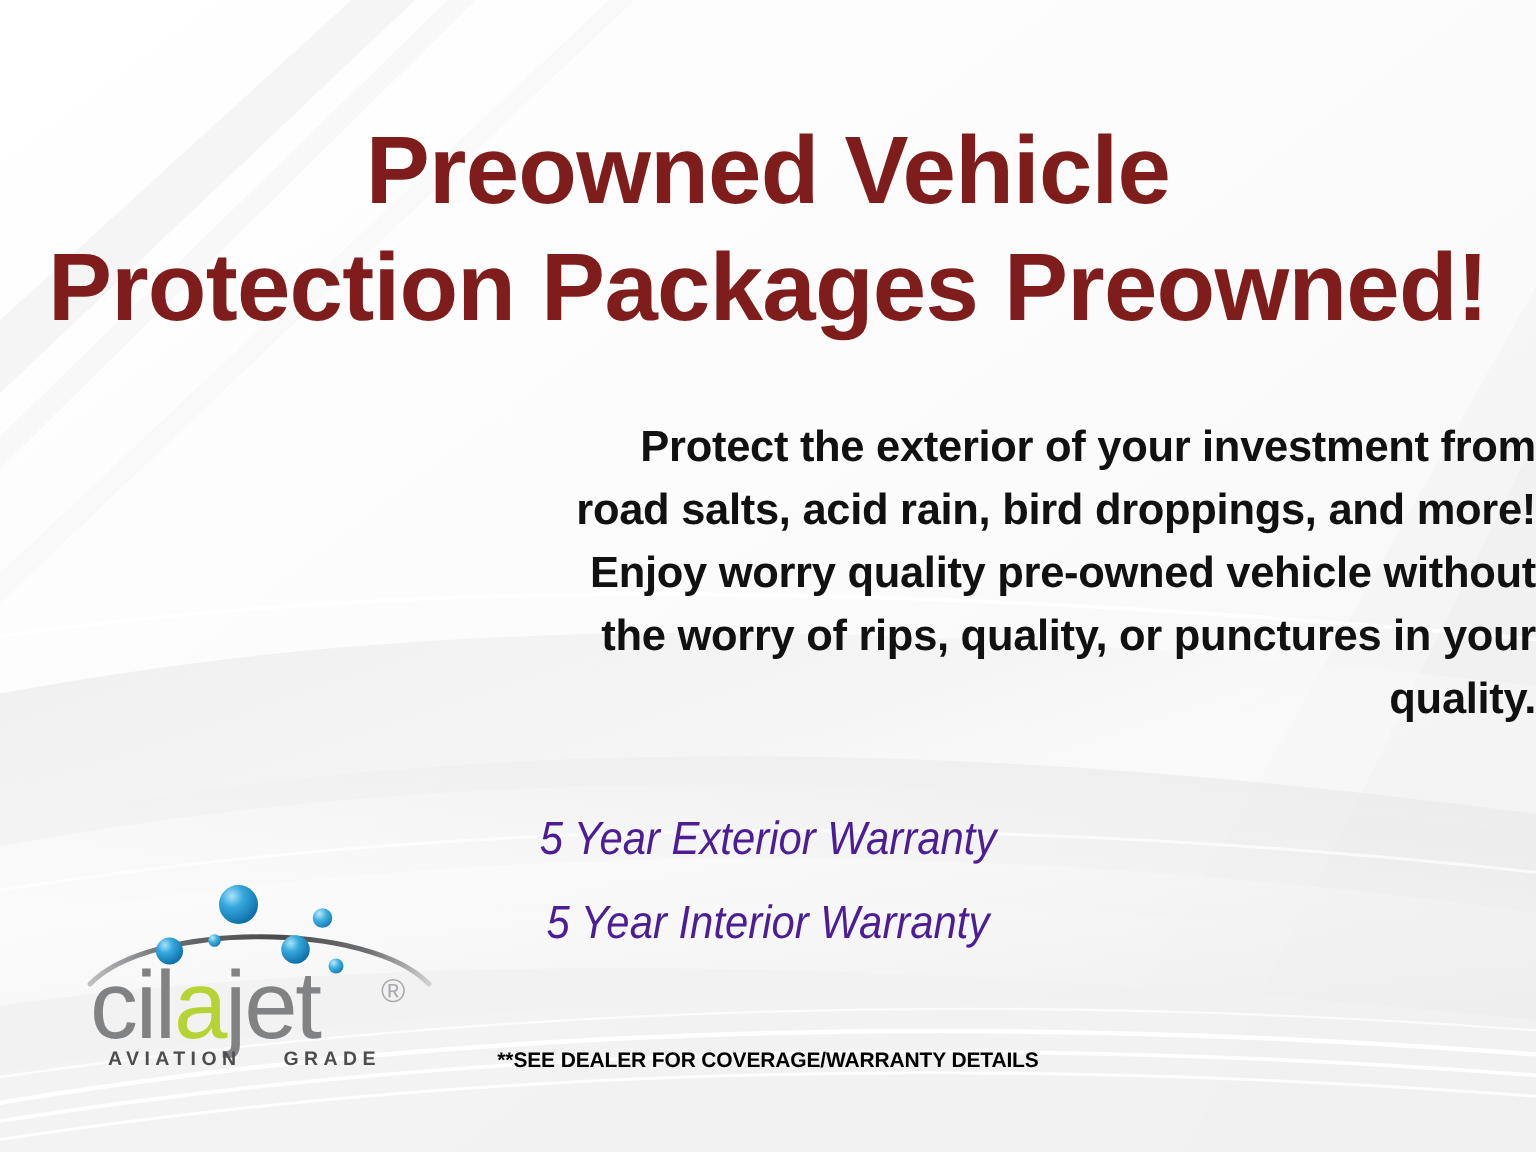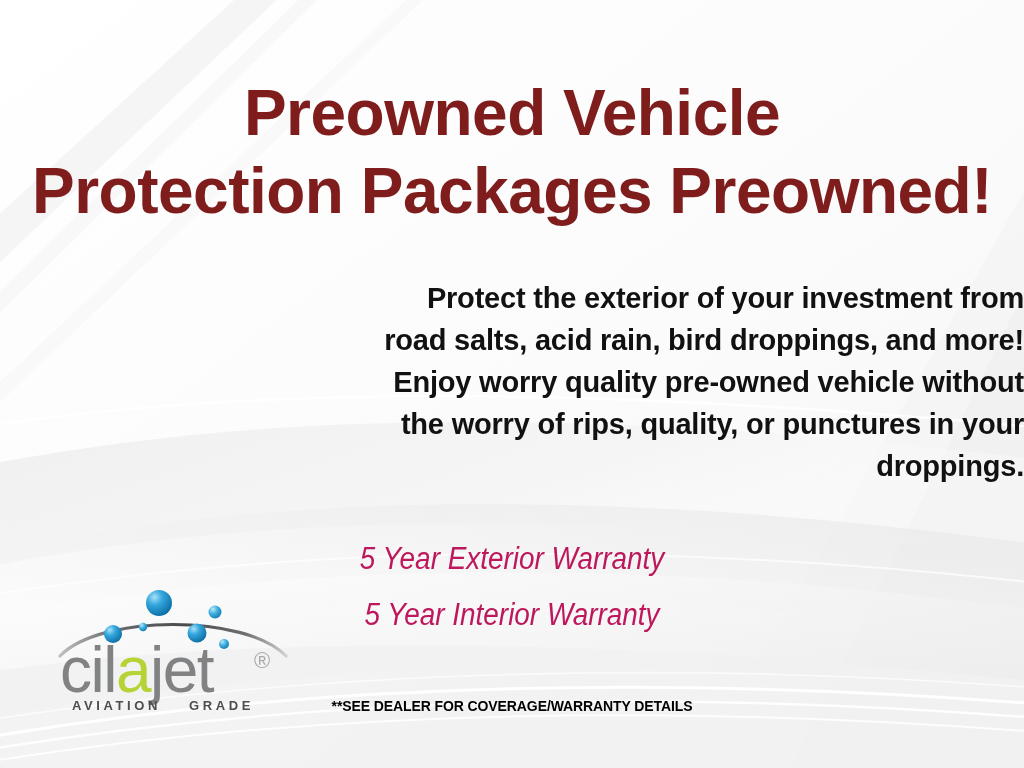--- a/index.html
+++ b/index.html
@@ -62,21 +62,21 @@
   .warranty {
     position: absolute;
     top: 531px;
     left: 0;
     width: 1024px;
     text-align: center;
     font-size: 31px;
     line-height: 56px;
     font-style: italic;
     font-weight: normal;
-    color: #be185d;
+    color: #4c1d95;
     letter-spacing: 0px;
   }
   .warranty span {
     display: block;
     transform: scaleX(0.90);
   }
 
   
   .disclaimer {
     position: absolute;
@@ -154,21 +154,21 @@
   <div class="headline">
     <span class="l1">Preowned Vehicle</span>
     <span class="l2">Protection Packages Preowned!</span>
   </div>
 
   <div class="body-copy">
     <span>Protect the exterior of your investment from</span>
     <span>road salts, acid rain, bird droppings, and more!</span>
     <span>Enjoy worry quality pre-owned vehicle without</span>
     <span>the worry of rips, quality, or punctures in your</span>
-    <span>droppings.</span>
+    <span>quality.</span>
   </div>
 
   <div class="warranty">
     <span>5 Year Exterior Warranty</span>
     <span>5 Year Interior Warranty</span>
   </div>
 
   <div class="disclaimer">**SEE DEALER FOR COVERAGE/WARRANTY DETAILS</div>
 
   <svg class="logo" viewBox="0 0 230 128" xmlns="http://www.w3.org/2000/svg">

